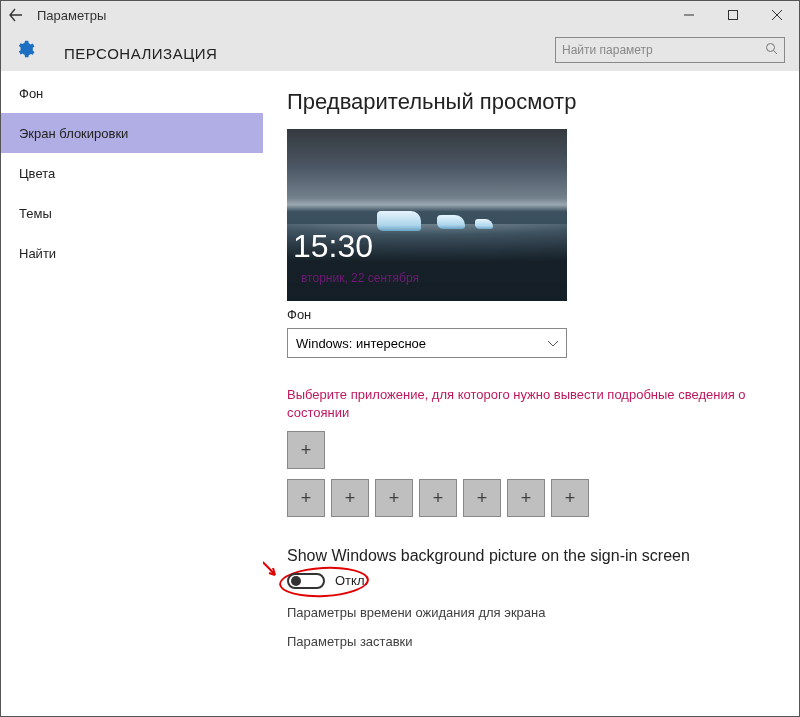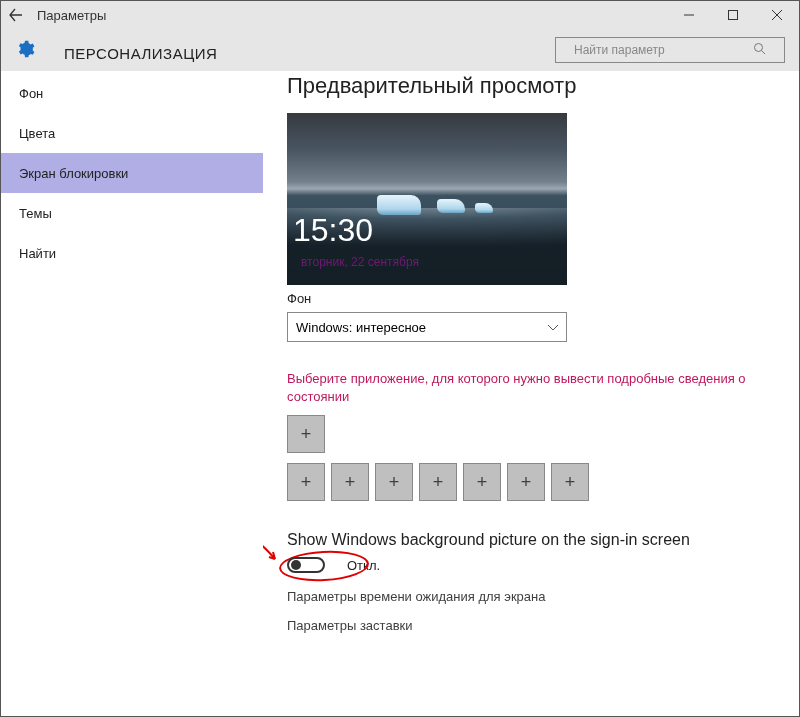--- a/index.html
+++ b/index.html
@@ -41,21 +41,21 @@
       padding: 0 14px 0 14px;
       justify-content: space-between;
     }
     .header-left { display:flex; align-items:flex-end; gap:29px;}
     .gear { color:#1b6ec2; }
     .section-title { font-size:15px; letter-spacing:0.5px; color:#222;}
     .search-box {
       width:230px; height:26px;
       border:1px solid #888;
       display:flex; align-items:center;
-      padding:0 18px;
+      padding:0 6px;
       color:#888; font-size:12px;
       justify-content: space-between;
       background:#e6e6e6;
     }
     .content {
       display:flex;
       height: calc(100% - 70px);
       background:#fff;
     }
     .sidebar {
@@ -68,21 +68,21 @@
       display:flex; align-items:center;
       padding-left:18px;
       font-size:13px;
       color:#222;
     }
     .side-item.selected {
       background:#b0aee5;
     }
     .main {
       flex:1;
-      padding: 2px 20px 0 24px;
+      padding: 18px 20px 0 24px;
       overflow:auto;
     }
     .preview-title { font-size:22px; font-weight:300; color:#222; margin-bottom:14px;}
     .preview-box {
       width:280px; height:172px;
       position:relative;
       overflow:hidden;
     }
     .sky {
       position:absolute; inset:0;
@@ -119,21 +119,21 @@
     .desc-text { font-size:13px; color:#be185d; margin-top:28px; line-height:1.35;}
     .add-row { display:flex; gap:6px; margin-top:10px;}
     .add-tile {
       width:38px; height:38px;
       background:#bfbfbf;
       border:1px solid #888;
       display:flex; align-items:center; justify-content:center;
       color:#404040; font-size:18px;
     }
     .toggle-label { font-size:16px; color:#222; margin-top:30px;}
-    .toggle-row { display:flex; align-items:center; gap:22px; margin-top:8px; position:relative;}
+    .toggle-row { display:flex; align-items:flex-start; gap:10px; margin-top:8px; position:relative;}
     .toggle {
       width:38px; height:16px;
       border:2px solid #333; border-radius:10px;
       position:relative;
       background:#fff;
     }
     .knob {
       width:10px; height:10px; border-radius:50%;
       background:#333;
       position:absolute; left:2px; top:1px;
@@ -202,25 +202,25 @@
         </svg>
     </span>
   </div>
 </div>
 
 <div class="content">
   <div class="sidebar">
     <div class="side-item">
         <span>Фон</span>
       </div>
-    <div class="side-item">
-        <span>Цвета</span>
-      </div>
     <div class="side-item selected">
         <span>Экран блокировки</span>
+      </div>
+    <div class="side-item">
+        <span>Цвета</span>
       </div>
     <div class="side-item">
         <span>Темы</span>
       </div>
     <div class="side-item">
         <span>Найти</span>
       </div>
   </div>
 
   <div class="main">

